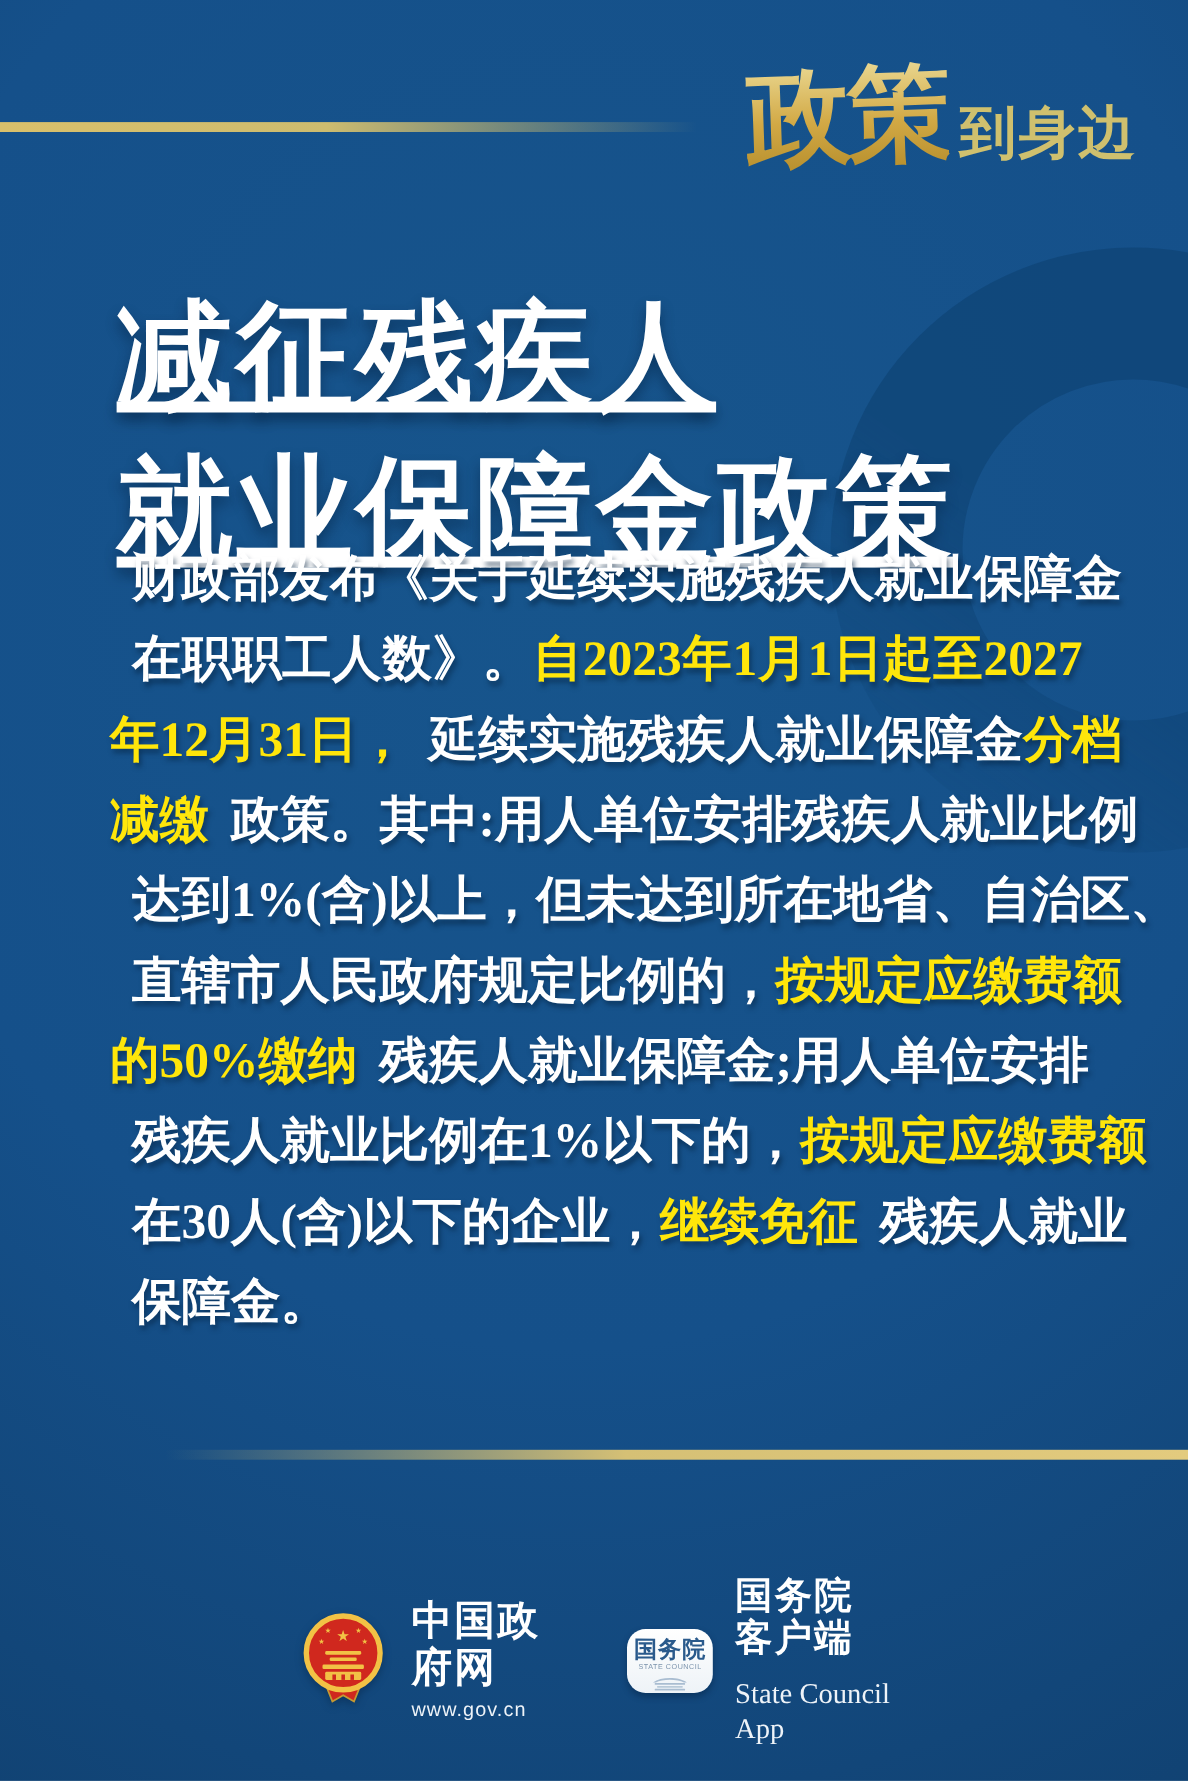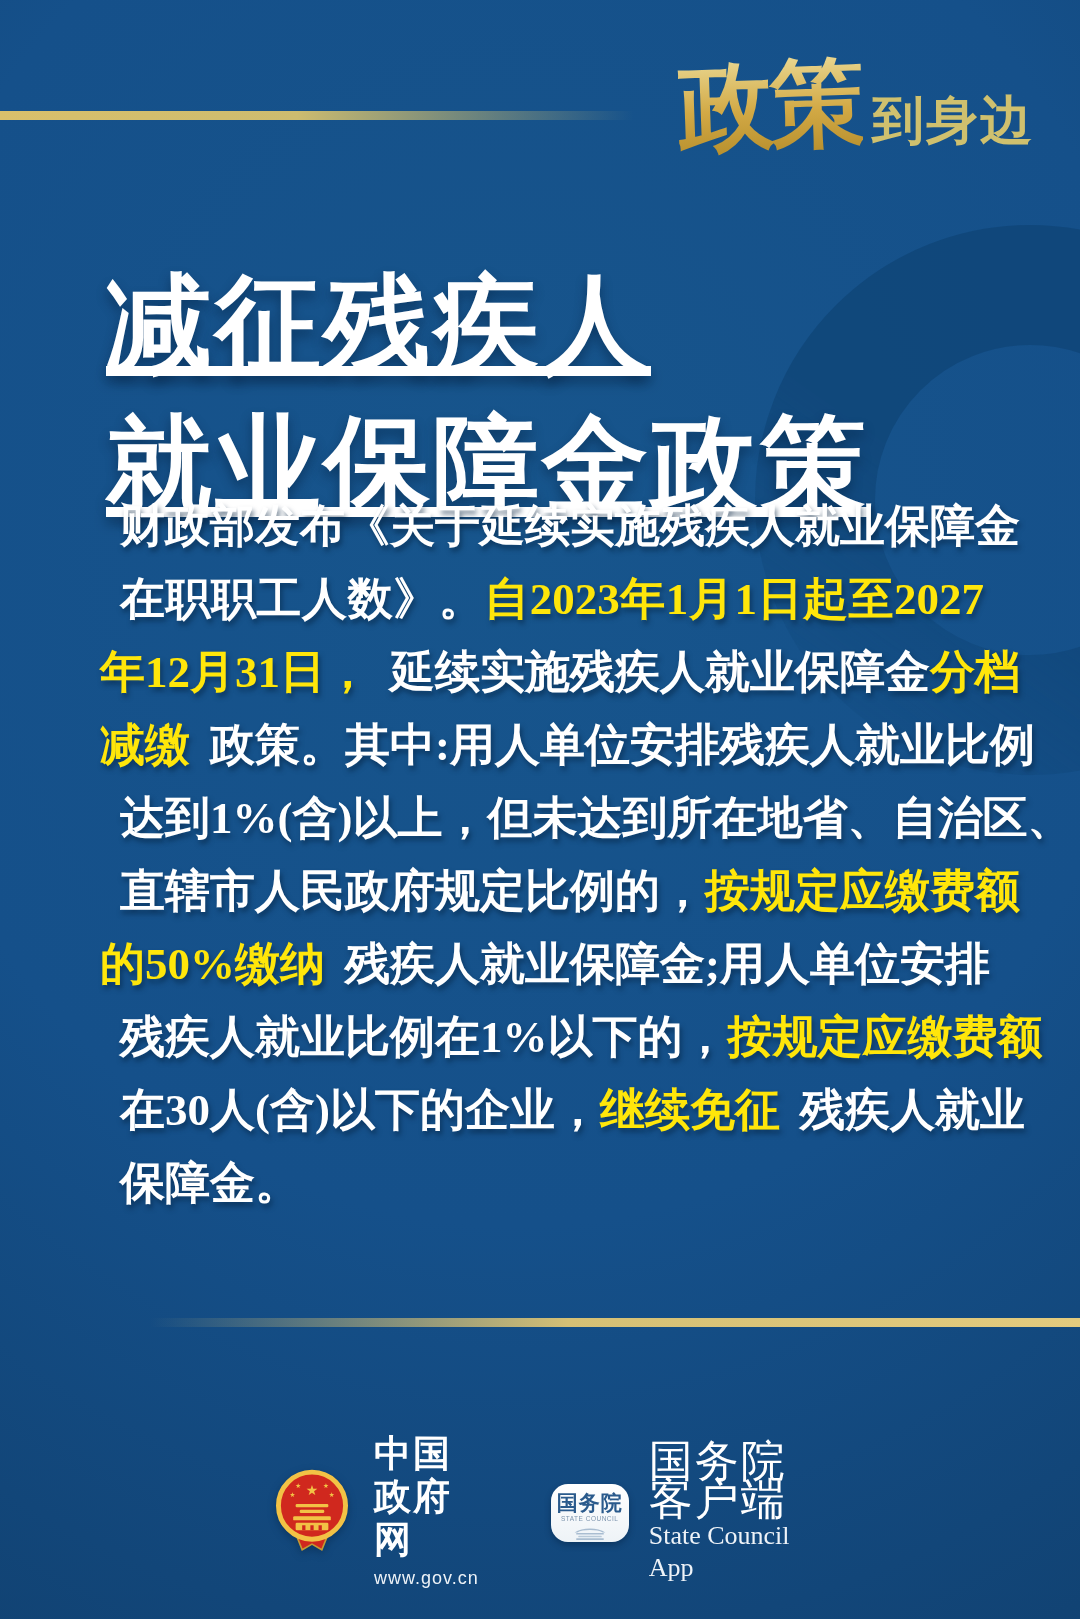--- a/index.html
+++ b/index.html
@@ -90,22 +90,22 @@
   .gov-url{ color:#eef3f8; font-size:18px; line-height:30px; margin-top:2px; letter-spacing:1px; }
   .app-icon{
     position:relative; width:78px; height:58px; flex:0 0 auto;
     background:linear-gradient(180deg,#ffffff 0%,#eef3f7 100%);
     border-radius:17px; box-shadow:0 3px 6px rgba(3,28,58,.4);
     display:flex; flex-direction:column; align-items:center; overflow:hidden;
   }
   .app-icon-cn{ color:var(--app-blue); font-weight:900; font-size:21px; line-height:24px; margin-top:7px; letter-spacing:1px; }
   .app-icon-en{ color:var(--app-sub); font-size:6.5px; line-height:8px; letter-spacing:.5px; }
   .app-icon-art{ width:66px; height:32px; margin-top:2px; }
-  .app-name{ color:#fff; font-weight:400; font-size:44px; line-height:38px; letter-spacing:2px; }
-  .app-sub{ color:#eef3f8; font-family:"Liberation Serif","DejaVu Serif",serif; font-size:26px; line-height:32px; margin-top:2px; }
+  .app-name{ color:#fff; font-weight:700; font-size:34px; line-height:38px; letter-spacing:2px; }
+  .app-sub{ color:#eef3f8; font-family:"Liberation Serif","DejaVu Serif",serif; font-size:26px; line-height:32px; margin-top:16px; }
 </style>
 </head>
 <body>
 
 <div class="poster">
 
   <svg class="ring-svg" viewBox="0 0 480 820" aria-hidden="true">
     <circle cx="430" cy="360" r="215" fill="none" stroke="var(--ring)" stroke-width="120" opacity="0.55"></circle>
   </svg>
 

